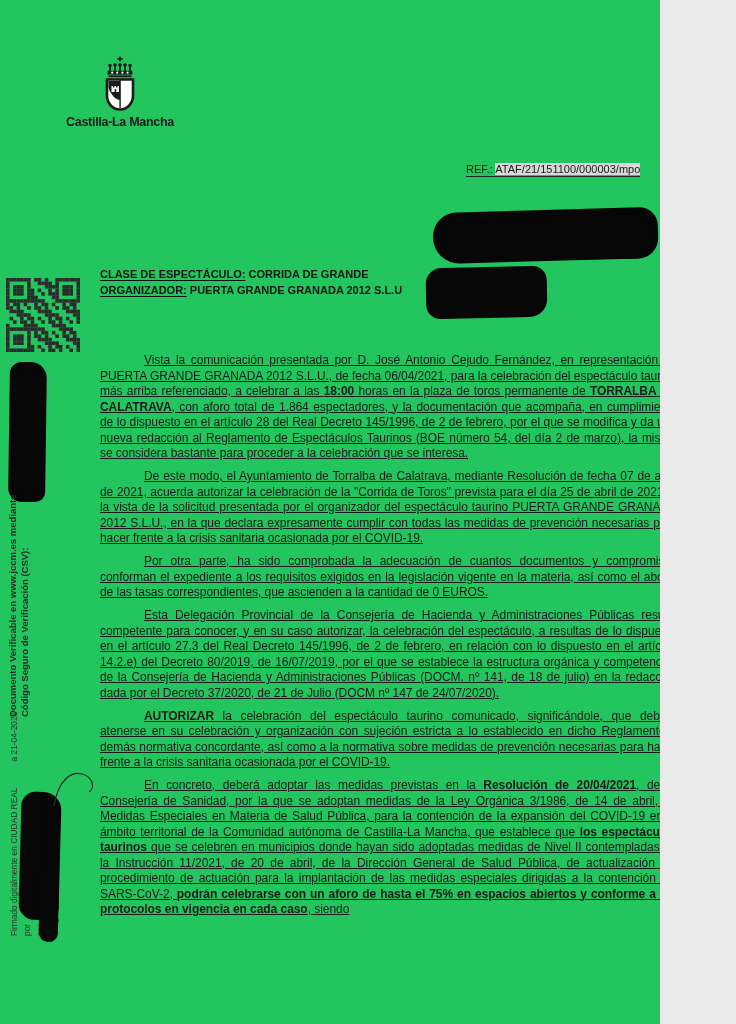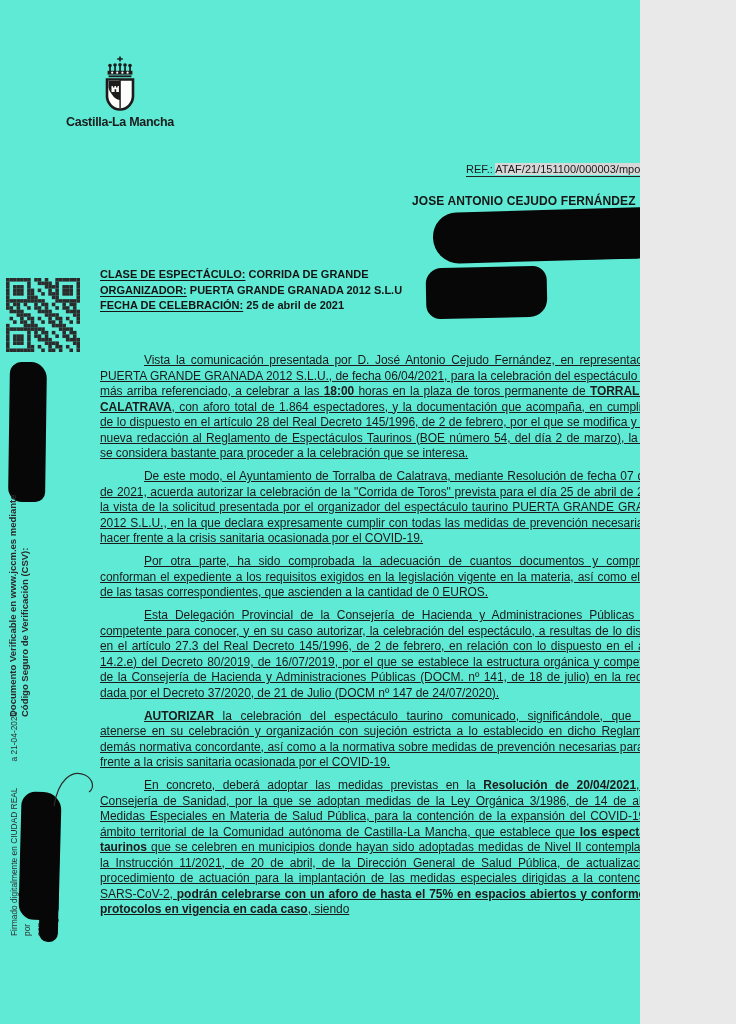--- a/index.html
+++ b/index.html
@@ -1,21 +1,21 @@
 <!DOCTYPE html>
 <html lang="es"><head>
 <meta charset="utf-8">
 <style>
   html,body{margin:0;padding:0;}
   body{
     width:736px;height:1024px;background:#e9e9e9;
     font-family:"Liberation Sans", sans-serif;color:#161616;
   }
   .page{
-    position:relative;width:600px;height:1024px;background:#5eead4;overflow:hidden;padding-left:40px;
+    position:relative;width:660px;height:1024px;background:#22c55e;overflow:hidden;
   }
   
   .logo{position:absolute;left:66px;top:56px;width:108px;text-align:center;}
   .logo svg{display:block;margin:0 auto;}
   .brand{margin-top:3px;font-weight:bold;font-size:12.5px;letter-spacing:-0.3px;color:#1c1c1c;white-space:nowrap;}
   
   .ref{
     position:absolute;left:466px;top:163px;font-size:11px;font-weight:normal;
     color:#1a1a1a;border-bottom:1.6px solid #222;padding-bottom:1px;white-space:nowrap;
   }
@@ -96,32 +96,30 @@
       <path d="M9.5,36 v-6 h1.4 v1.6 h1.5 v-1.6 h1.6 v1.6 h1.5 v-1.6 h1.4 v6 z" fill="#fdfdfc"></path>
       <rect x="12.6" y="33.2" width="1.6" height="2.8" fill="#1c1c1c"></rect>
 
       <rect x="17.4" y="23.5" width="1.4" height="28.5" fill="#1c1c1c"></rect>
     </svg>
     <div class="brand">Castilla-La Mancha</div>
   </div>
 
   <div class="ref"><span>REF.: </span><span class="code">ATAF/21/151100/000003/mpo</span></div>
 
-  <div class="recipient">JOSE ANTONIO CEJUDO FERNÁNDEZ</div>
 
   <div class="blob blob-a"></div>
   <div class="blob blob-a2"></div>
   <div class="blob blob-b"></div>
   <div class="blob blob-c"></div>
   <div class="blob blob-c2"></div>
 
   <div class="details">
     <div><span class="lbl">CLASE DE ESPECTÁCULO:</span><span> CORRIDA DE GRANDE</span></div>
     <div><span class="lbl">ORGANIZADOR:</span><span> PUERTA GRANDE GRANADA 2012 S.L.U</span></div>
-    <div><span class="lbl">FECHA DE CELEBRACIÓN:</span><span> 25 de abril de 2021</span></div>
   </div>
 
   <div class="bodytext">
     <p><span>Vista la comunicación presentada por D. José Antonio Cejudo Fernández, en representación de PUERTA GRANDE GRANADA 2012 S.L.U., de fecha 06/04/2021, para la celebración del espectáculo taurino más arriba referenciado, a celebrar a las </span><span class="b">18:00</span><span> horas en la plaza de toros permanente de </span><span class="b">TORRALBA DE CALATRAVA</span><span>, con aforo total de 1.864 espectadores, y la documentación que acompaña, en cumplimiento de lo dispuesto en el artículo 28 del Real Decreto 145/1996, de 2 de febrero, por el que se modifica y da una nueva redacción al Reglamento de Espectáculos Taurinos (BOE número 54, del día 2 de marzo), la misma se considera bastante para proceder a la celebración que se interesa.</span></p>
     <p><span>De este modo, el Ayuntamiento de Torralba de Calatrava, mediante Resolución de fecha 07 de abril de 2021, acuerda autorizar la celebración de la "Corrida de Toros" prevista para el día 25 de abril de 2021, a la vista de la solicitud presentada por el organizador del espectáculo taurino PUERTA GRANDE GRANADA 2012 S.L.U., en la que declara expresamente cumplir con todas las medidas de prevención necesarias para hacer frente a la crisis sanitaria ocasionada por el COVID-19.</span></p>
     <p><span>Por otra parte, ha sido comprobada la adecuación de cuantos documentos y compromisos conforman el expediente a los requisitos exigidos en la legislación vigente en la materia, así como el abono de las tasas correspondientes, que ascienden a la cantidad de 0 EUROS.</span></p>
     <p><span>Esta Delegación Provincial de la Consejería de Hacienda y Administraciones Públicas resulta competente para conocer, y en su caso autorizar, la celebración del espectáculo, a resultas de lo dispuesto en el artículo 27.3 del Real Decreto 145/1996, de 2 de febrero, en relación con lo dispuesto en el artículo 14.2.e) del Decreto 80/2019, de 16/07/2019, por el que se establece la estructura orgánica y competencias de la Consejería de Hacienda y Administraciones Públicas (DOCM. nº 141, de 18 de julio) en la redacción dada por el Decreto 37/2020, de 21 de Julio (DOCM nº 147 de 24/07/2020).</span></p>
     <p><span class="b">AUTORIZAR</span><span> la celebración del espectáculo taurino comunicado, significándole, que deberá atenerse en su celebración y organización con sujeción estricta a lo establecido en dicho Reglamento y demás normativa concordante, así como a la normativa sobre medidas de prevención necesarias para hacer frente a la crisis sanitaria ocasionada por el COVID-19.</span></p>
     <p><span>En concreto, deberá adoptar las medidas previstas en la </span><span class="b">Resolución de 20/04/2021</span><span>, de la Consejería de Sanidad, por la que se adoptan medidas de la Ley Orgánica 3/1986, de 14 de abril, de Medidas Especiales en Materia de Salud Pública, para la contención de la expansión del COVID-19 en el ámbito territorial de la Comunidad autónoma de Castilla-La Mancha, que establece que </span><span class="b">los espectáculos taurinos</span><span> que se celebren en municipios donde hayan sido adoptadas medidas de Nivel II contempladas en la Instrucción 11/2021, de 20 de abril, de la Dirección General de Salud Pública, de actualización del procedimiento de actuación para la implantación de las medidas especiales dirigidas a la contención del SARS-CoV-2, </span><span class="b">podrán celebrarse con un aforo de hasta el 75% en espacios abiertos y conforme a los protocolos en vigencia en cada caso</span><span>, siendo</span></p>
   </div>

